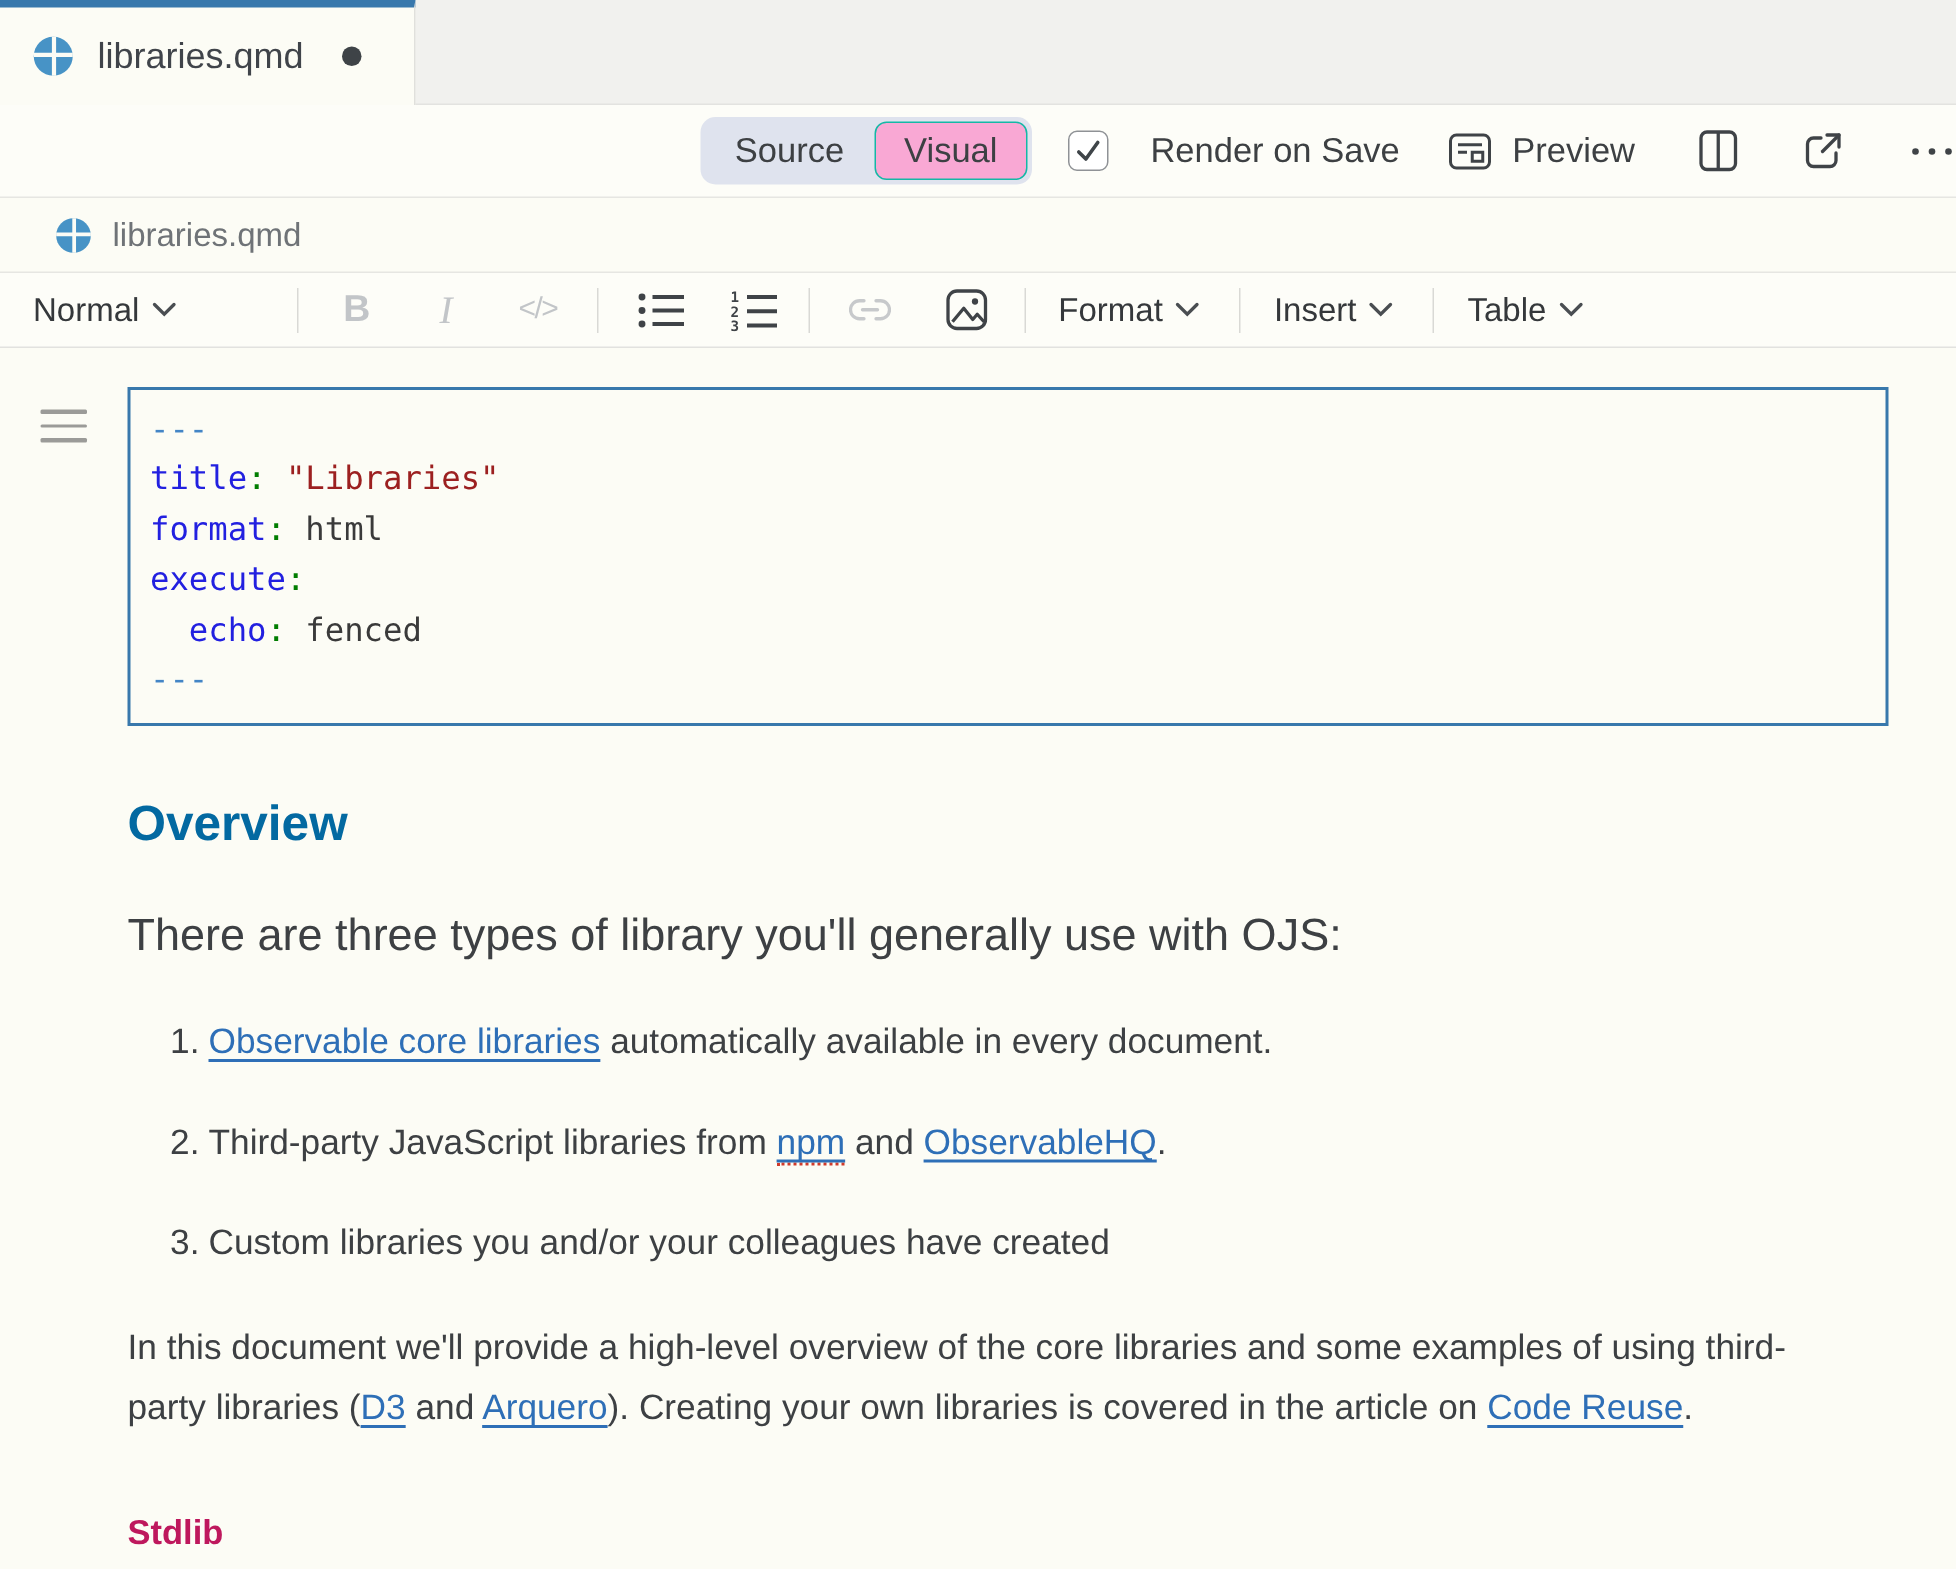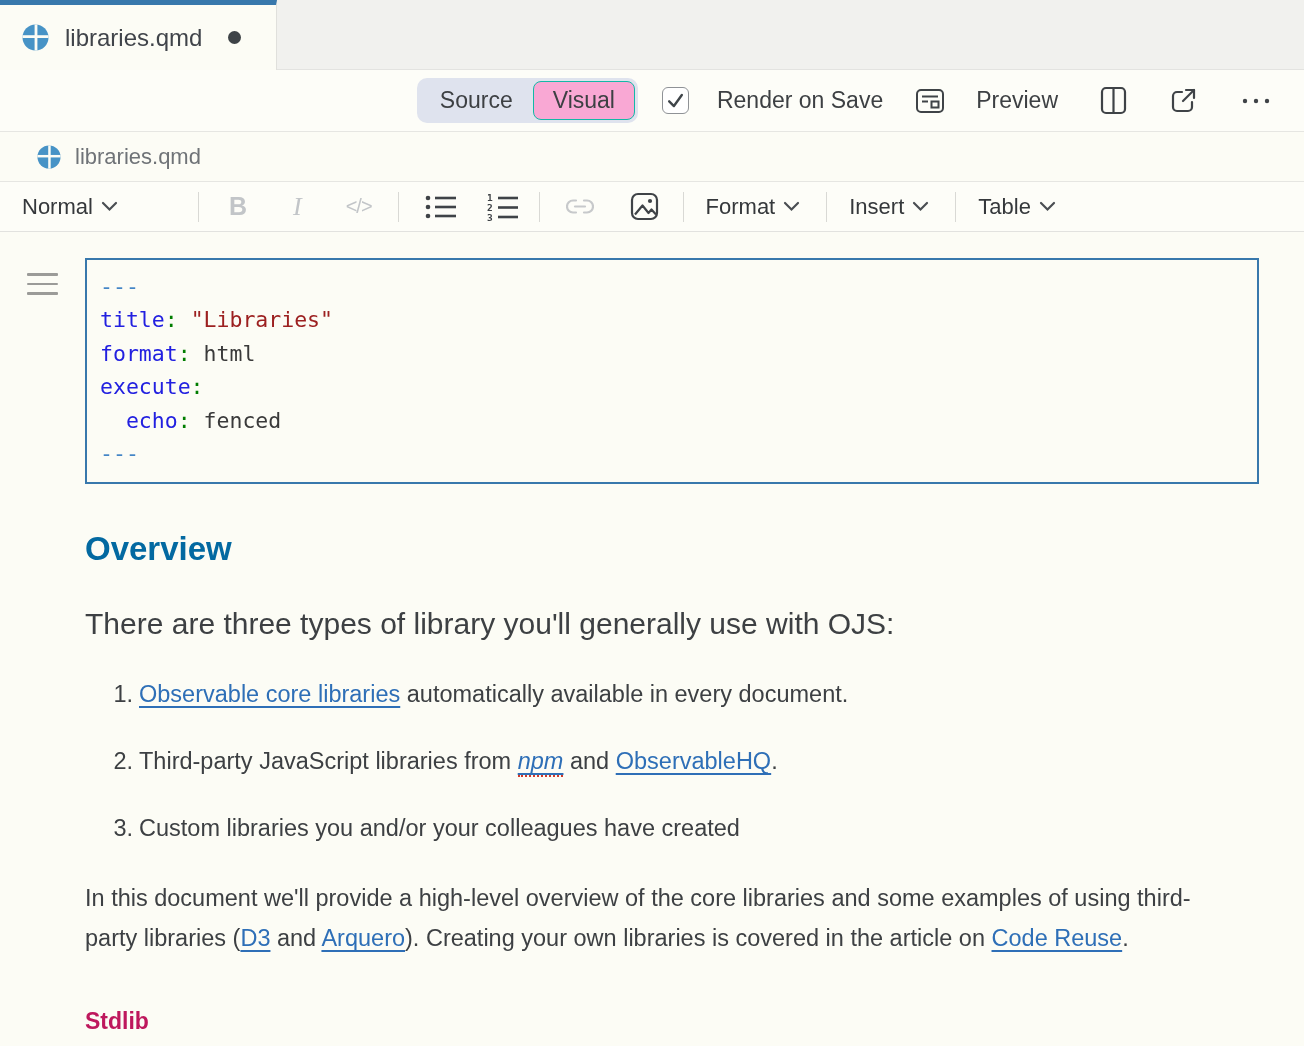--- a/index.html
+++ b/index.html
@@ -18,32 +18,32 @@
     border-top:5px solid #3878ac; border-right:1px solid #e0e0dc;
     display:flex; align-items:center; padding:0 18px 0 22px; gap:16px;
   }
   .tab-title { font-size:24px; color:#40444a; white-space:nowrap; }
   .dot { width:13px; height:13px; border-radius:50%; background:#3e4347; margin-left:10px; flex:none; }
   .tabbar-rest { flex:1; }
 
   
   .toolbar-row {
     height:62px; display:flex; align-items:center; justify-content:flex-end;
-    background:#fdfdf8; border-bottom:1px solid #e6e6e2; padding-right:32px;
+    background:#fdfdf8; border-bottom:1px solid #e6e6e2; 
   }
   .segmented { display:flex; align-items:center; background:#dfe3ee; border-radius:10px; padding:3px; }
   .seg { padding:5px 19px; font-size:23px; color:#3d4043; border-radius:8px; border:1px solid transparent; cursor:default; }
   .seg.active { background:#f9a8d4; border:1px solid #14b8a6; }
   .render-group { display:flex; align-items:center; gap:28px; margin-left:24px; }
   .checkbox {
     width:27px; height:27px; background:#fff; border:1.5px solid #8f9296; border-radius:6px;
     display:flex; align-items:center; justify-content:center;
   }
   .tb-label { font-size:23px; color:#3d4043; white-space:nowrap; }
-  .preview-group { display:flex; align-items:center; gap:31px; margin-left:32px; }
+  .preview-group { display:flex; align-items:center; gap:13px; margin-left:32px; }
   .icon-btn { margin-left:42px; display:flex; align-items:center; }
 
   
   .breadcrumb-row {
     height:50px; display:flex; align-items:center; gap:14px;
     background:#fcfcf5; border-bottom:1px solid #e6e6e2; padding-left:37px;
   }
   .breadcrumb-text { font-size:22px; color:#6f7377; }
 
   
@@ -82,21 +82,21 @@
   .doc-list-item { display:flex; font-size:23.5px; line-height:40px; margin-bottom:27px; }
   .li-num { flex:none; width:31px; text-align:right; margin-left:17px; margin-right:6px; }
   .li-body { max-width:1060px; }
   .doc-para { font-size:23.5px; line-height:40px; margin-top:30px; max-width:1140px; }
   .next-heading { font-size:23px; font-weight:700; color:#be185d; margin-top:50px; }
 
   a.doc-link {
     color:#2e6fb7; text-decoration:underline;
     text-decoration-thickness:1.5px; text-underline-offset:4px; cursor:pointer;
   }
-  .misspelled { border-bottom:2px dotted #d03a2b; padding-bottom:1px;font-style:italic; }
+  .misspelled { border-bottom:2px dotted #d03a2b; padding-bottom:1px; }
 </style>
 </head>
 <body>
 
 <div class="tabbar">
   <div class="tab">
     <span>
       <svg width="27" height="27" viewBox="0 0 27 27">
         <circle cx="13.5" cy="13.5" r="13" fill="#4793c6"></circle>
         <line x1="14" y1="0.5" x2="14" y2="26.5" stroke="#fcfcf5" stroke-width="2.8"></line>

